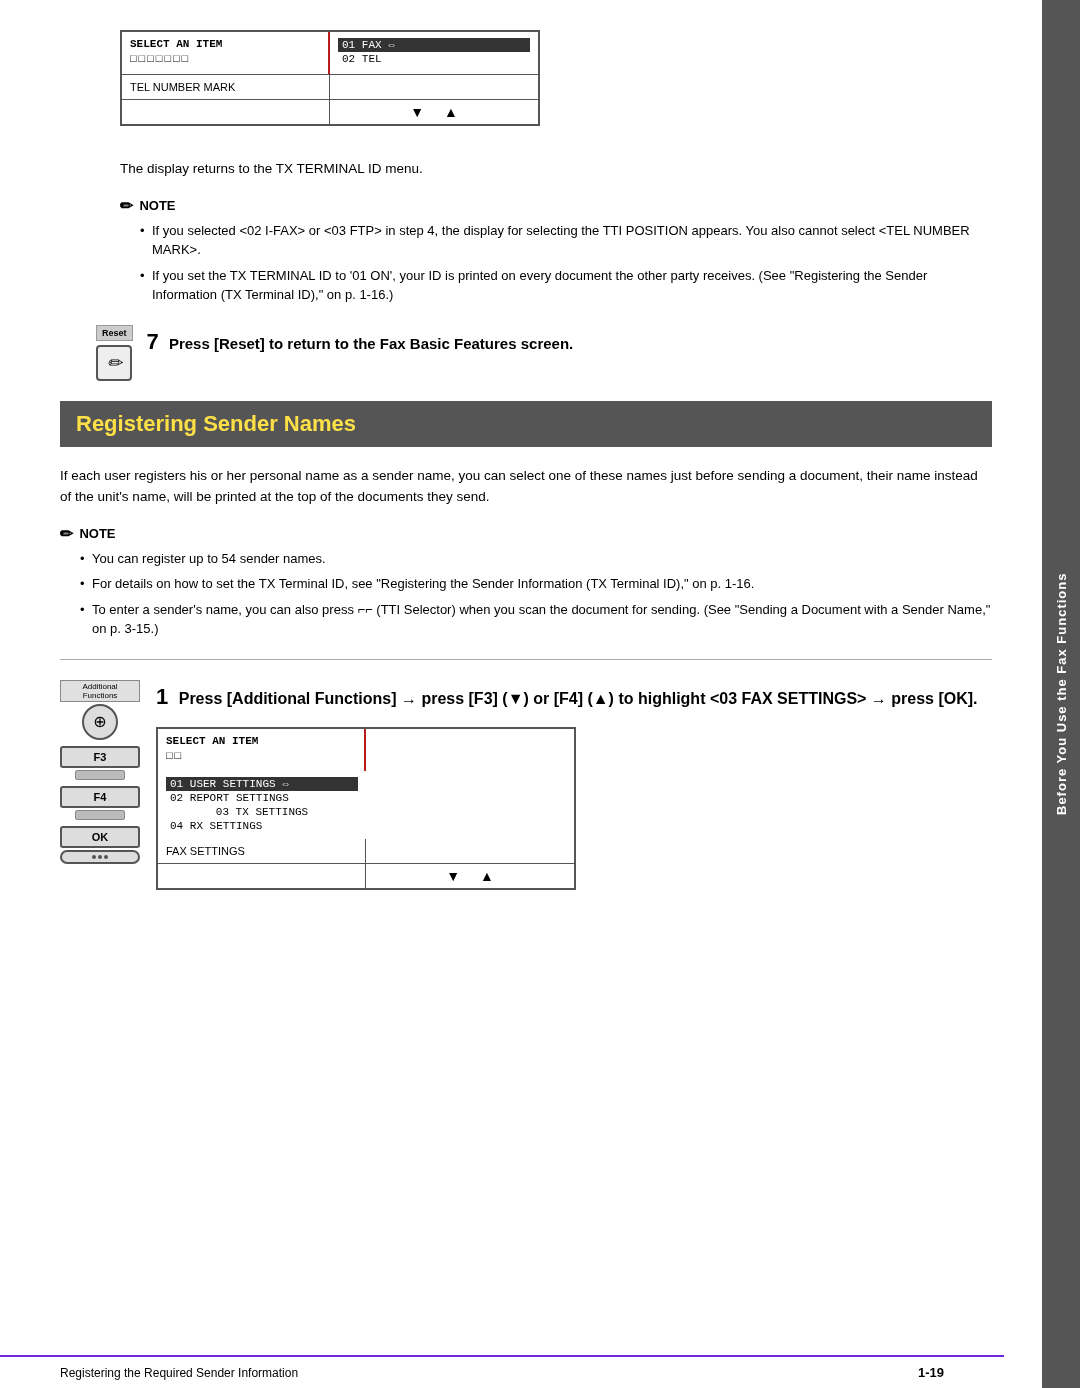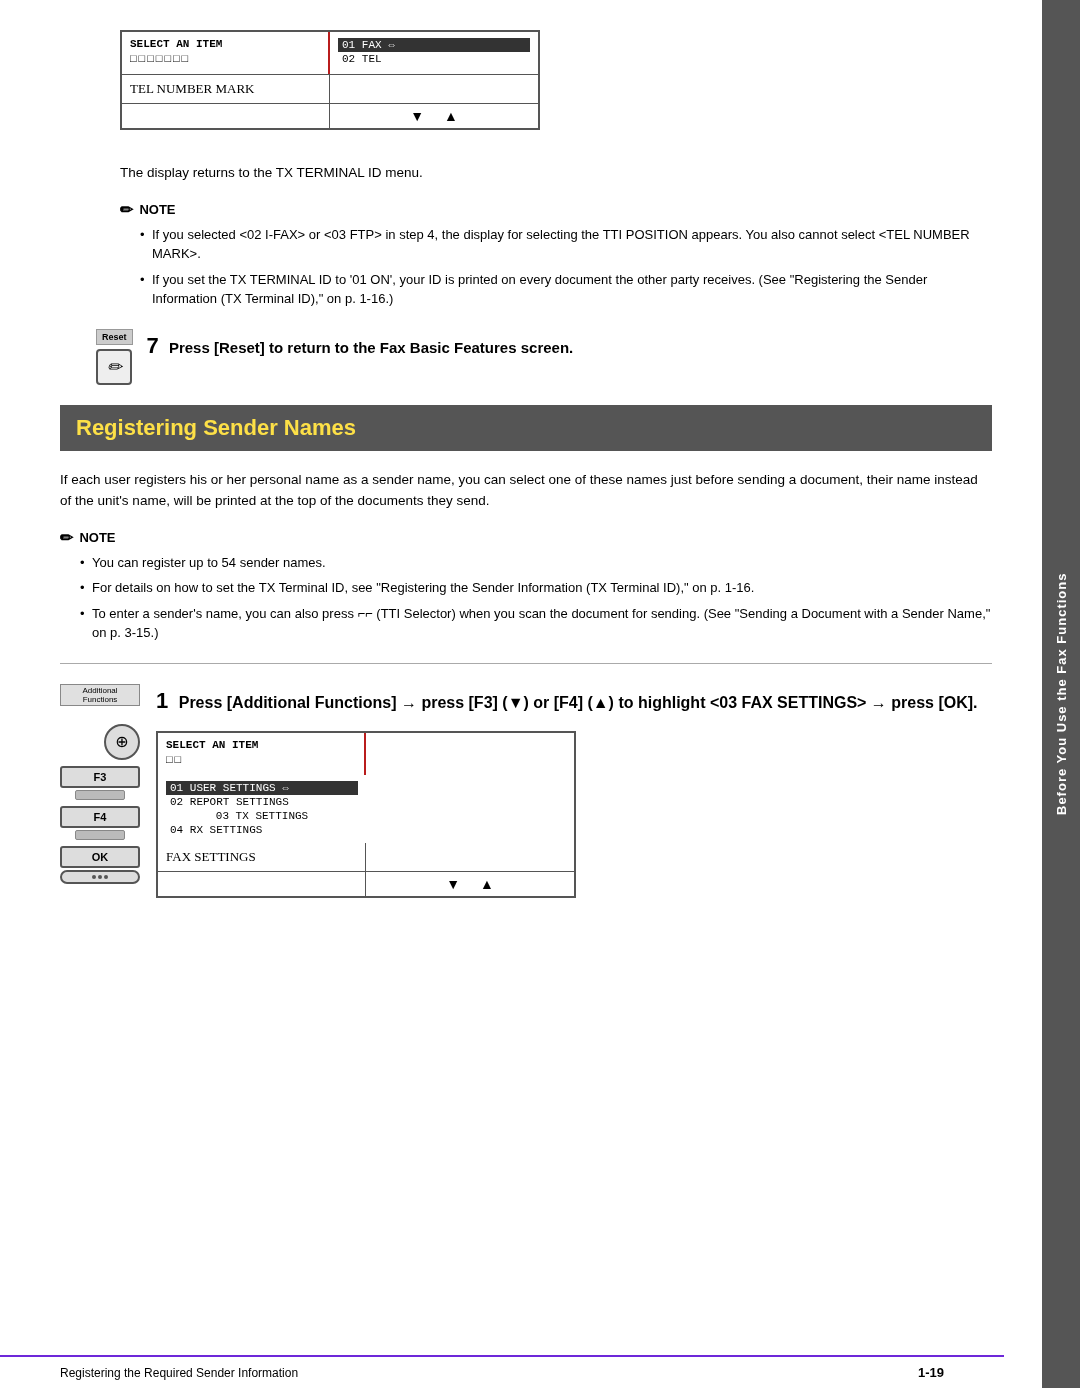--- a/index.html
+++ b/index.html
@@ -73,22 +73,22 @@
       display: inline-block;
       width: 100%;
     }
     .screen-body {
       display: flex;
     }
     .screen-body-left {
       width: 50%;
       padding: 6px 8px;
       border-right: 1px solid #555;
-      font-size: 13px;
-      font-family: Liberation Serif, serif;
+      font-size: 11px;
+      font-family: Liberation Sans, sans-serif;
     }
     .screen-body-right {
       width: 50%;
       padding: 6px 8px;
       font-size: 11px;
       font-family: 'Courier New', monospace;
     }
     .screen-footer {
       display: flex;
       border-top: 1px solid #555;
@@ -225,22 +225,22 @@
     .buttons-panel {
       display: flex;
       flex-direction: column;
       gap: 6px;
       flex-shrink: 0;
       width: 80px;
     }
     .btn-additional {
       display: flex;
       flex-direction: column;
-      align-items: flex-end;
-      gap: 18px;
+      align-items: center;
+      gap: 2px;
     }
     .btn-label-small {
       font-size: 8px;
       background: #e0e0e0;
       padding: 1px 4px;
       border: 1px solid #888;
       text-align: center;
       width: 100%;
     }
     .btn-circle {

